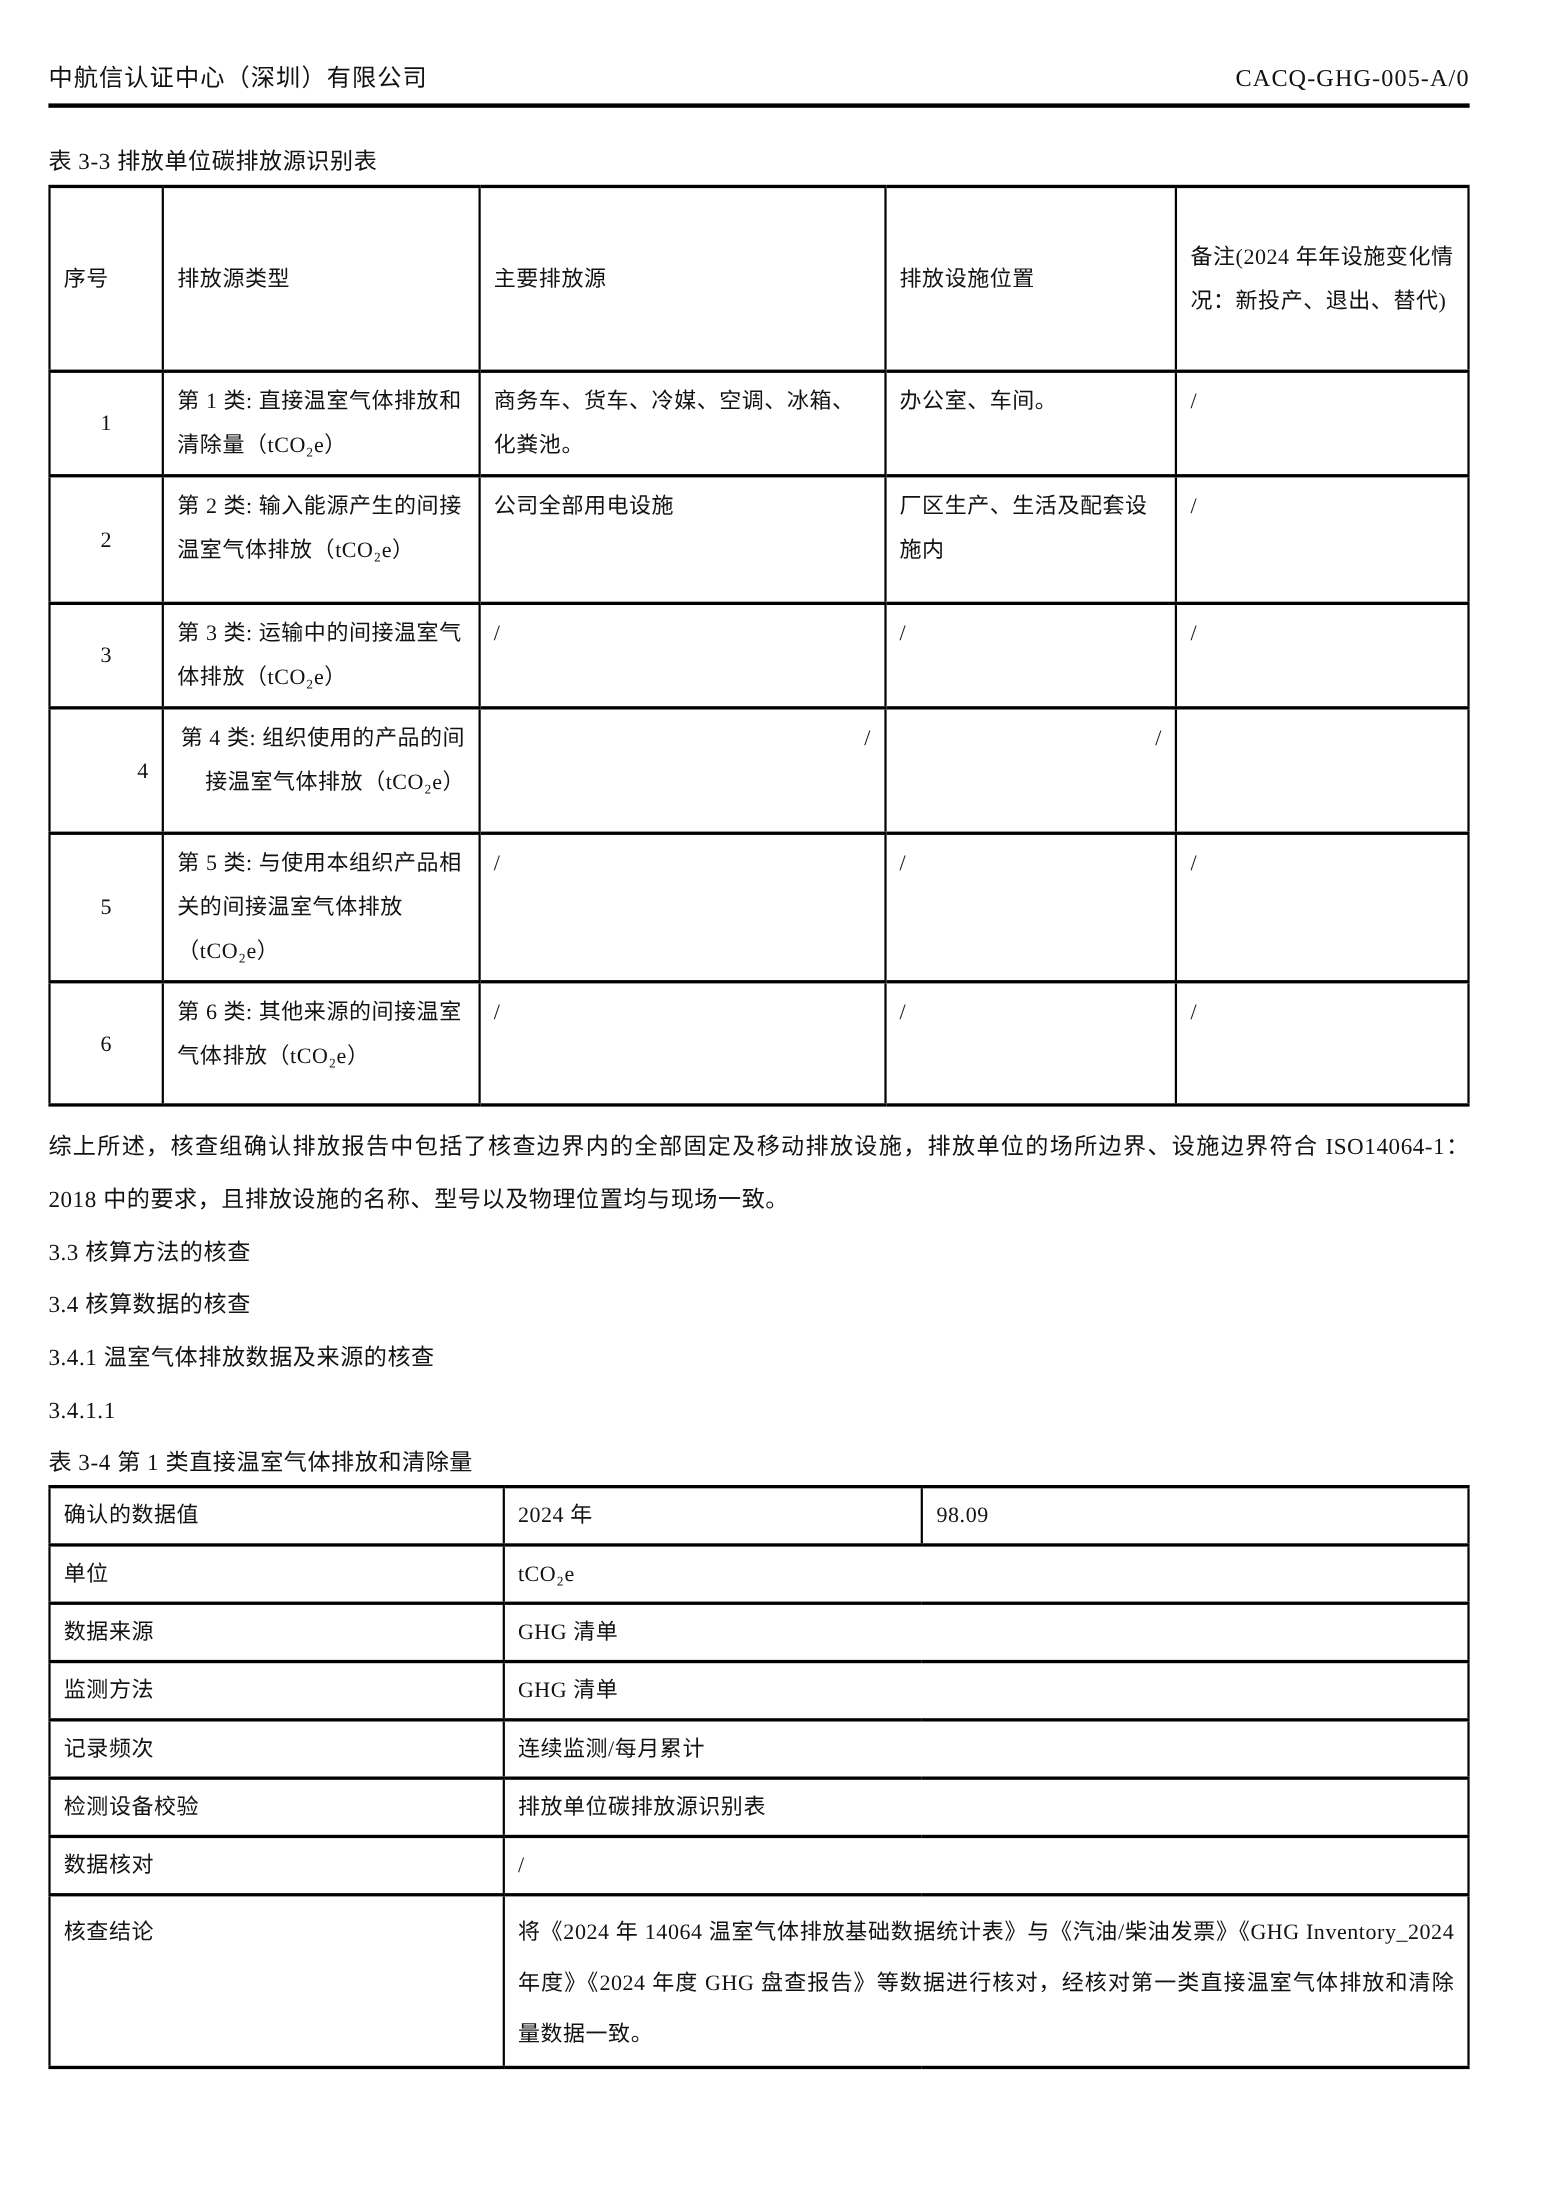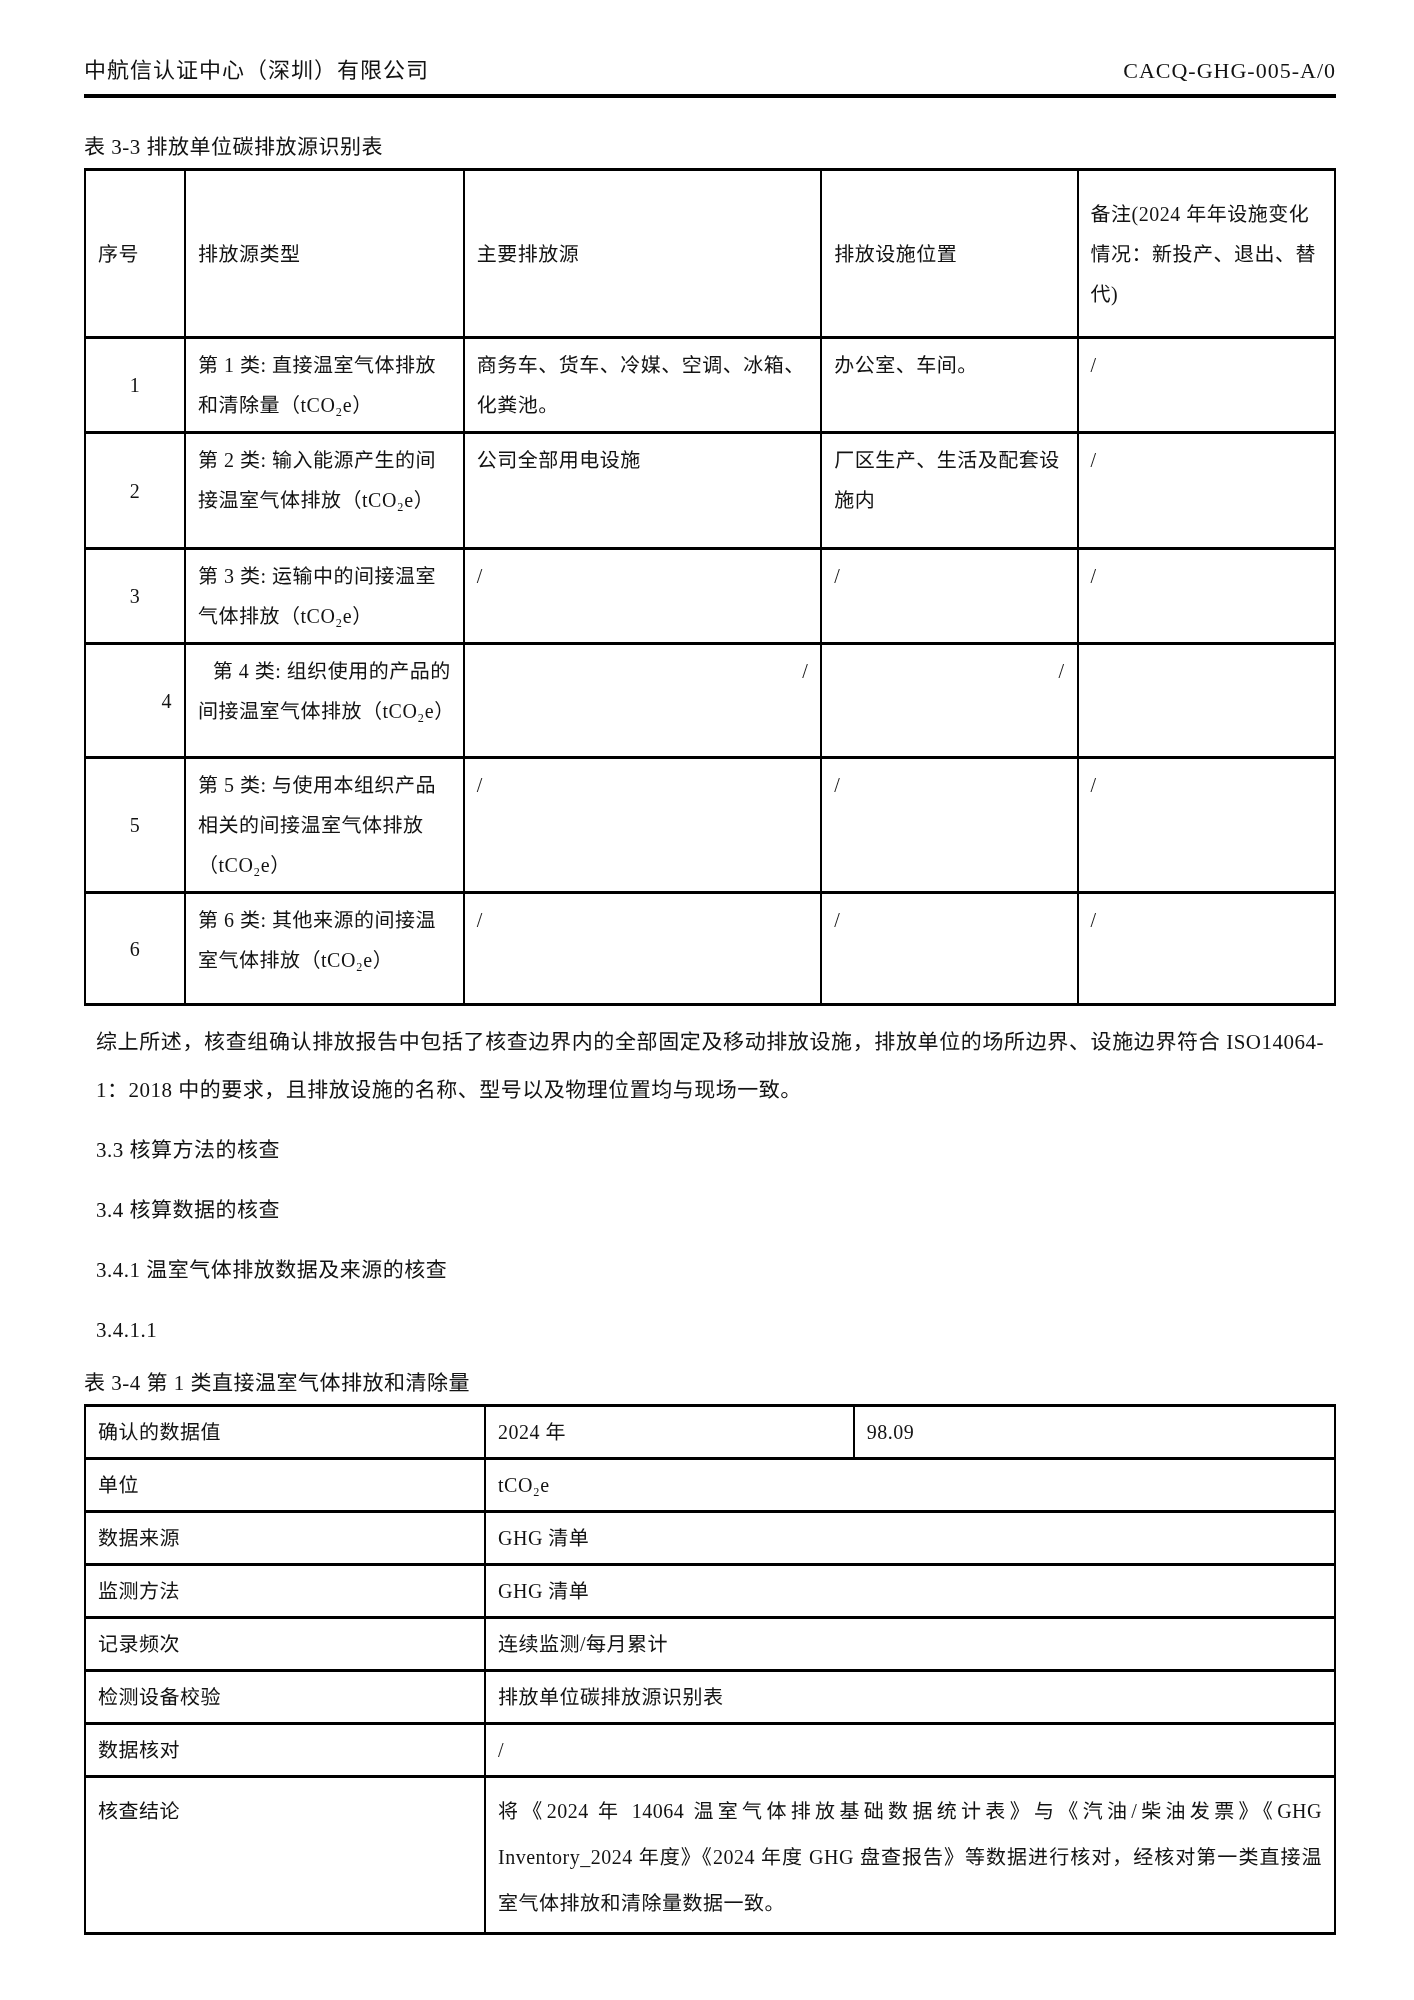--- a/index.html
+++ b/index.html
@@ -5,37 +5,37 @@
   * { margin:0; padding:0; box-sizing:border-box; }
   html,body { background:#ffffff; }
   body {
     width:1414px; height:2000px;
     font-family:"Liberation Serif","DejaVu Serif",serif;
     color:#121212;
     position:relative;
   }
   .page {
     width:100%; height:100%;
-    padding:52px 78px 0 84px;
+    padding:52px 78px 0 44px;
   }
 
   
   .doc-header {
     display:flex; justify-content:space-between; align-items:baseline;
     font-size:22px; letter-spacing:1px;
   }
   .doc-rule {
     border:none; border-top:4px solid #000;
     margin-top:10px;
   }
 
   
   .tbl-caption { font-size:21px; margin-top:32px; letter-spacing:0.5px; }
   .bodytext { font-size:21px; line-height:48px; text-align:justify; letter-spacing:0.5px; }
-  .bodytext p { margin:12px; }
+  .bodytext p { margin:0; }
   .indent2 { text-indent:2em; }
 
   
   table { border-collapse:collapse; width:100%; table-layout:fixed; margin-top:8px; }
   td, th {
     border-left:2px solid #000; border-right:2px solid #000;
     border-top:3px solid #000; border-bottom:3px solid #000;
     font-size:20px; font-weight:normal;
     padding:6px 12px;
     line-height:40px;

